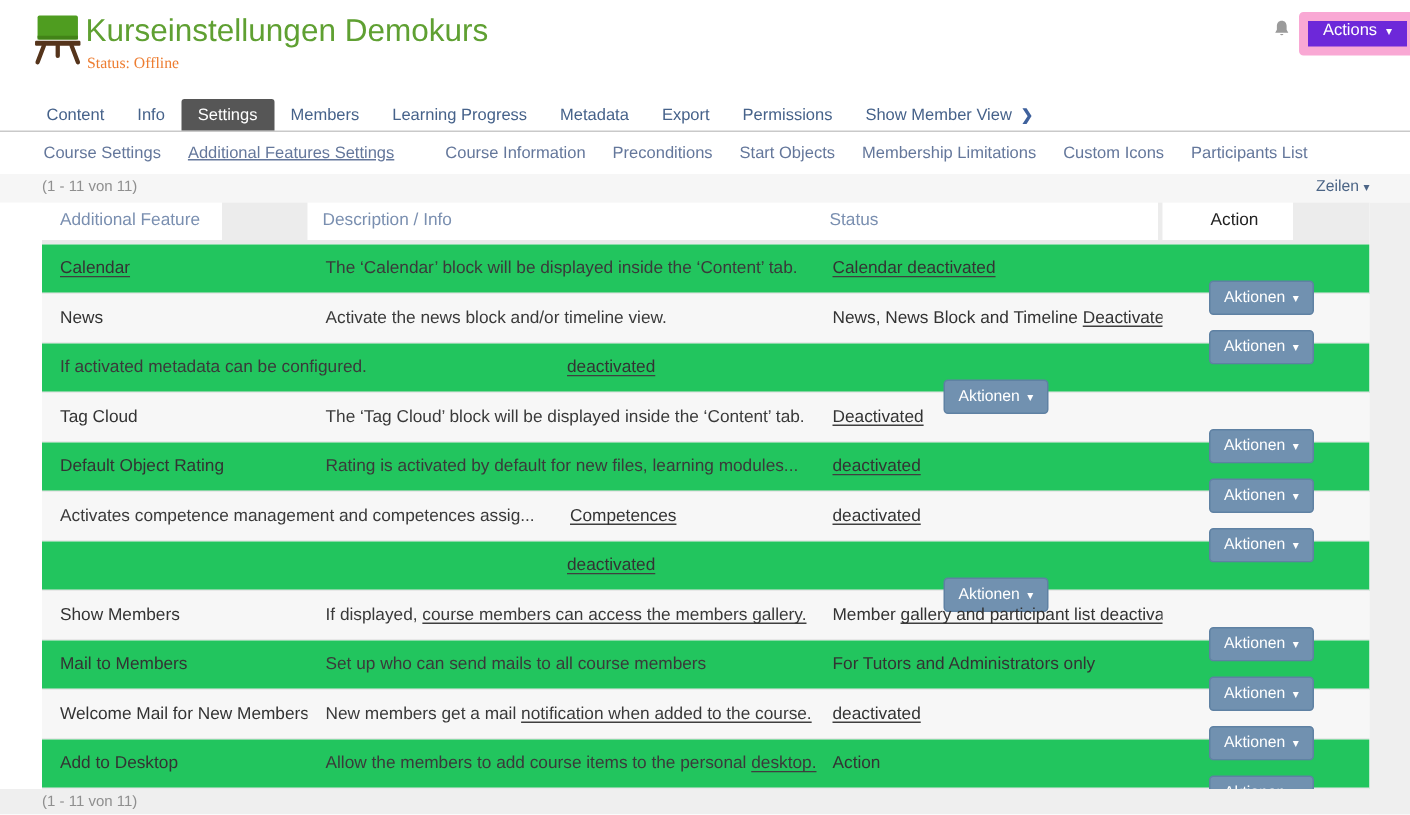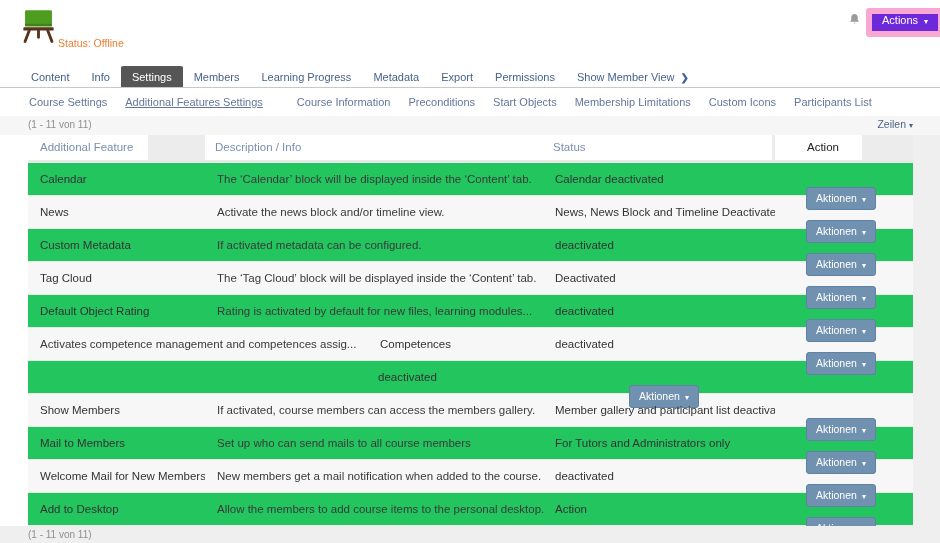--- a/index.html
+++ b/index.html
@@ -2,21 +2,21 @@
 <html><head>
 <meta charset="utf-8">
 <style>
   html,body{margin:0;padding:0;}
   body{font-family:"Liberation Sans",sans-serif;background:#ffffff;}
   .frame{position:relative;width:940px;height:543px;background:#fff;overflow:hidden;}
 
   
   .course-icon{position:absolute;left:20px;top:7px;}
   .page-title{position:absolute;left:57px;top:9px;font-size:21px;font-weight:400;color:#5fa032;margin:0;}
-  .course-status{position:absolute;left:58px;top:37px;font-size:10.5px;color:#ed7d31;}
+  .course-status{position:absolute;left:58px;top:37px;font-size:10.5px;color:#ed7d31;font-family:Liberation Serif, serif;}
   .bell{position:absolute;left:847px;top:12px;cursor:pointer;}
   .actions-btn{position:absolute;left:866px;top:8px;background:#6d28d9;border:6px solid #f9a8d4;
     color:#fff;font-size:11px;padding:0 10px 5px;border-radius:3px;font-family:inherit;cursor:pointer;}
   .actions-btn .caret{margin-left:6px;font-size:8px;}
 
   
   .tabs{position:absolute;left:0;top:66px;width:940px;height:22px;border-bottom:1px solid #c9c9c9;
     padding-left:20px;box-sizing:border-box;white-space:nowrap;}
   .tab{display:inline-block;padding:5px 11px 4px;font-size:11px;color:#46628a;cursor:pointer;}
   .tab.active{background:#565656;color:#fff;border-radius:2px 2px 0 0;text-align:center;}
@@ -79,20 +79,21 @@
   <span class="course-icon">
     <svg viewBox="0 0 44 44" width="37" height="37">
       <rect x="6" y="4" width="32" height="19" rx="1.5" fill="#4f9d20"></rect>
       <rect x="6" y="20" width="32" height="3" fill="#428317"></rect>
       <rect x="4" y="24" width="36" height="4" rx="1" fill="#55341b"></rect>
       <path d="M11 28 L6 41" stroke="#55341b" stroke-width="3.4" stroke-linecap="round" fill="none"></path>
       <path d="M33 28 L38 41" stroke="#55341b" stroke-width="3.4" stroke-linecap="round" fill="none"></path>
       <path d="M22 28 L22 36" stroke="#55341b" stroke-width="3.4" stroke-linecap="round" fill="none"></path>
     </svg>
   </span>
+  <h1 class="page-title">Kurseinstellungen Demokurs</h1>
   <div class="course-status">Status: Offline</div>
 
   <span class="bell">
     <svg viewBox="0 0 24 24" width="15" height="15">
       <path fill="#9b9b9b" d="M12 3c-3.2 0-5.2 2.4-5.2 5.6v3.8L5 15.6h14l-1.8-3.2V8.6C17.2 5.4 15.2 3 12 3z"></path>
       <path fill="#9b9b9b" d="M10.2 17a1.9 1.9 0 0 0 3.6 0z"></path>
     </svg>
   </span>
   <button class="actions-btn">
     <span>Actions</span><span class="caret">▾</span>
@@ -126,21 +127,20 @@
         <div class="td c3"><span><span class="usq">Calendar deactivated</span></span></div>
         <div class="td c4"><button class="aktionen-btn">Aktionen<span class="caret">▾</span></button></div>
       </div>
       <div class="trow alt">
         <div class="td c1"><span><span>News</span></span></div>
         <div class="td c2"><span><span>Activate the news block and/or timeline view.</span></span></div>
         <div class="td c3"><span><span>News, News Block </span><span class="sq">and</span><span> Timeline </span><span class="usq">Deactivated</span></span></div>
         <div class="td c4"><button class="aktionen-btn">Aktionen<span class="caret">▾</span></button></div>
       </div>
       <div class="trow">
-        <div class="td c1"><span><span>Custom </span><span class="sq">Metadata</span></span></div>
         <div class="td c2"><span><span>If activated metadata can be configured.</span></span></div>
         <div class="td c3"><span><span class="usq">deactivated</span></span></div>
         <div class="td c4"><button class="aktionen-btn">Aktionen<span class="caret">▾</span></button></div>
       </div>
       <div class="trow alt">
         <div class="td c1"><span><span>Tag Cloud</span></span></div>
         <div class="td c2"><span><span>The ‘Tag Cloud’ block will be displayed inside the ‘Content’ tab.</span></span></div>
         <div class="td c3"><span><span class="usq">Deactivated</span></span></div>
         <div class="td c4"><button class="aktionen-btn">Aktionen<span class="caret">▾</span></button></div>
       </div>
@@ -156,21 +156,21 @@
         <div class="td c3"><span><span class="usq">deactivated</span></span></div>
         <div class="td c4"><button class="aktionen-btn">Aktionen<span class="caret">▾</span></button></div>
       </div>
       <div class="trow">
         <div class="td c2"><span></span></div>
         <div class="td c3"><span><span class="usq">deactivated</span></span></div>
         <div class="td c4"><button class="aktionen-btn">Aktionen<span class="caret">▾</span></button></div>
       </div>
       <div class="trow alt">
         <div class="td c1"><span><span>Show Members</span></span></div>
-        <div class="td c2"><span><span class="sq">If activated,</span><span> </span><span class="usq">course members can access the members gallery.</span></span></div>
+        <div class="td c2"><span><span class="sq">If displayed,</span><span> </span><span class="usq">course members can access the members gallery.</span></span></div>
         <div class="td c3"><span><span>Member </span><span class="usq">gallery and participant list deactivated</span></span></div>
         <div class="td c4"><button class="aktionen-btn">Aktionen<span class="caret">▾</span></button></div>
       </div>
       <div class="trow">
         <div class="td c1"><span><span>Mail </span><span class="sq">to</span><span> Members</span></span></div>
         <div class="td c2"><span><span>Set </span><span class="sq">up who can</span><span> send </span><span class="sq">mails to</span><span> all </span><span class="sq">course members</span></span></div>
         <div class="td c3"><span><span class="sq">For</span><span> Tutors </span><span class="sq">and</span><span> Administrators only</span></span></div>
         <div class="td c4"><button class="aktionen-btn">Aktionen<span class="caret">▾</span></button></div>
       </div>
       <div class="trow alt">

